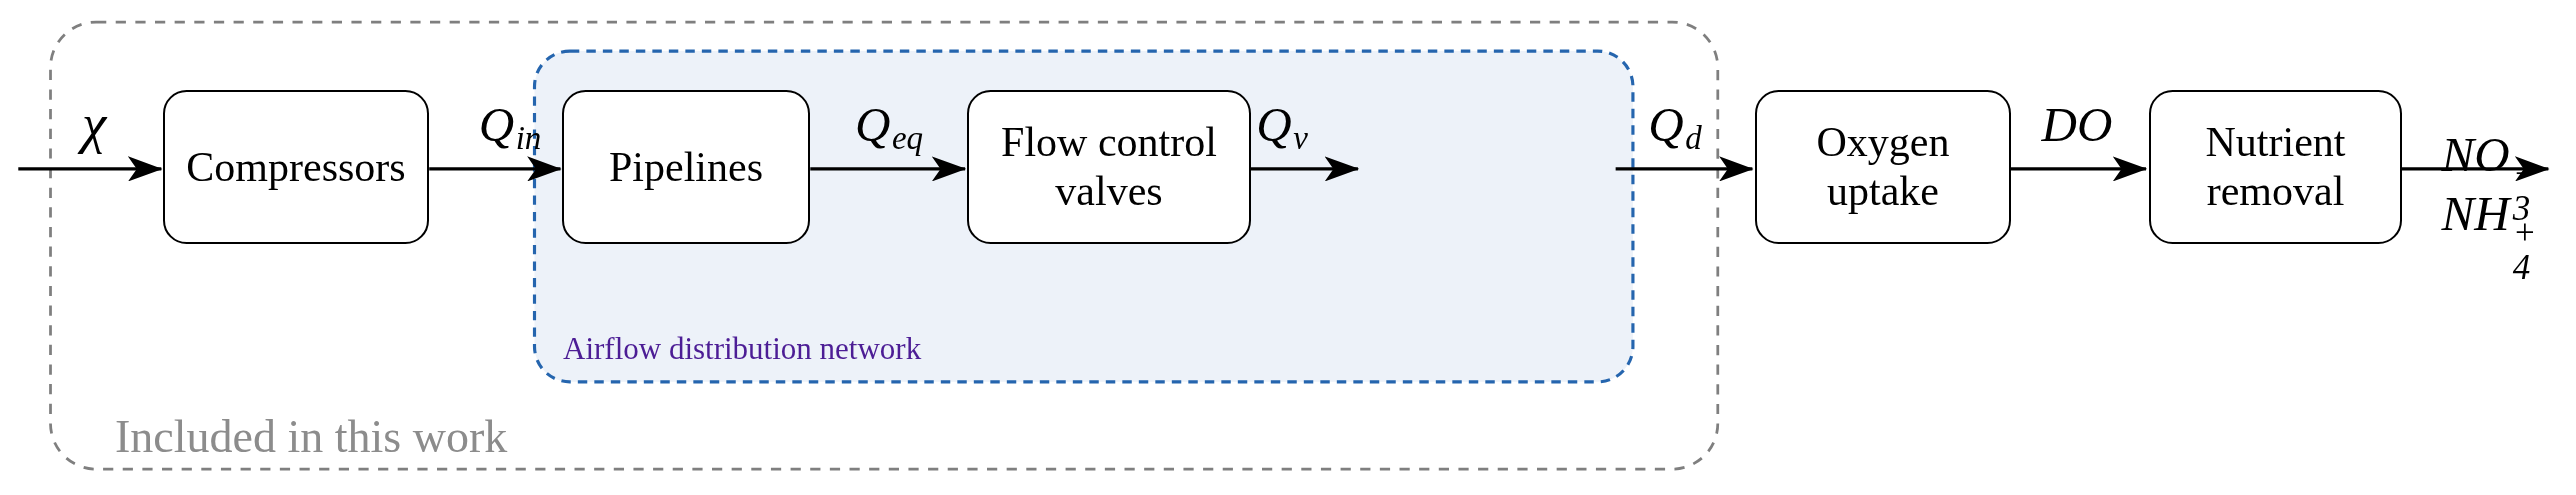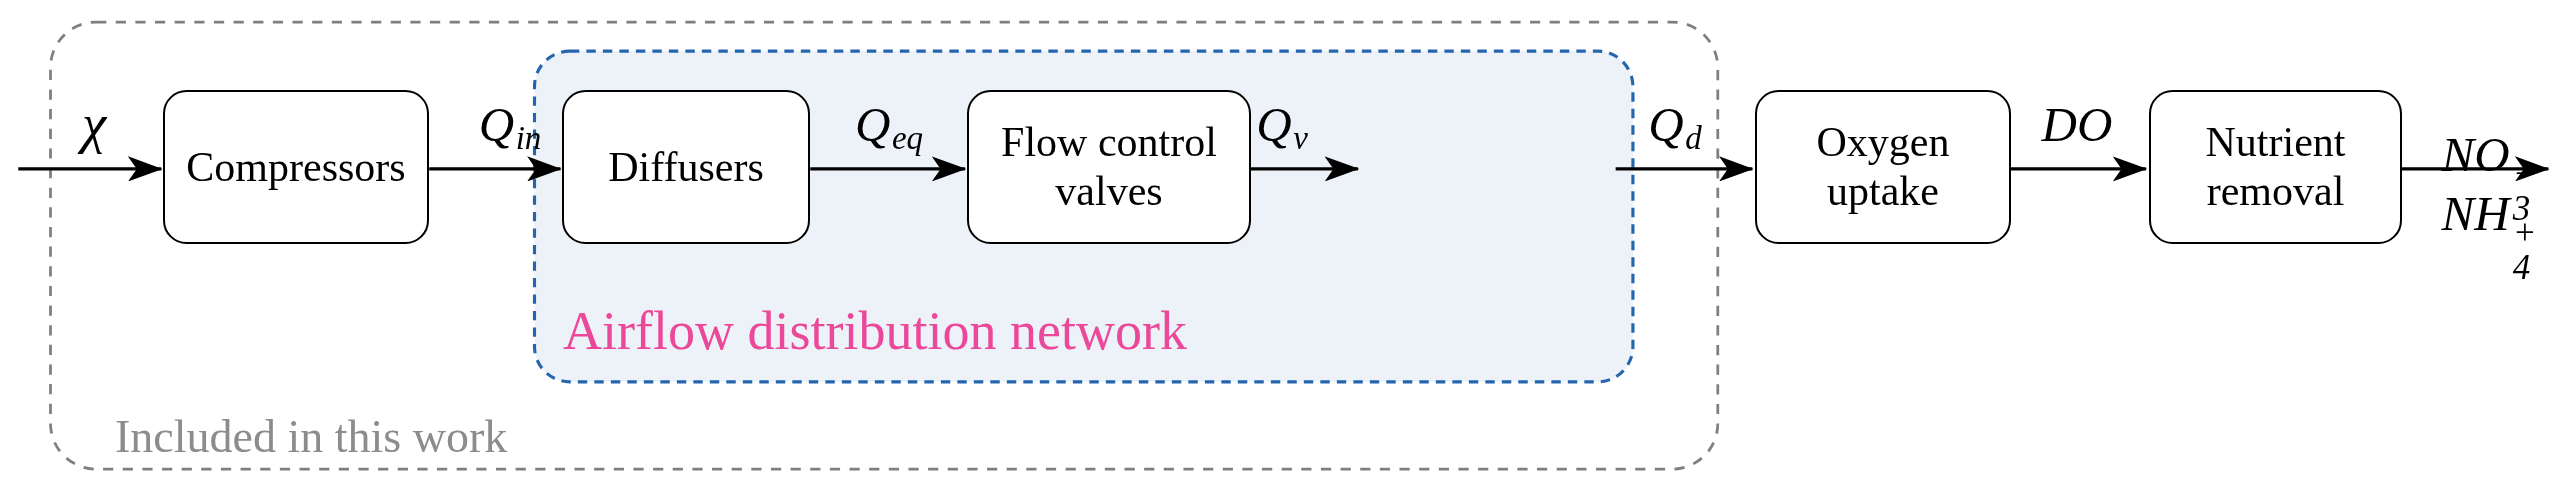--- a/index.html
+++ b/index.html
@@ -32,21 +32,21 @@
   }
   .supsub{
     display:inline-flex;flex-direction:column;justify-content:space-between;
     height:1.22em;vertical-align:-0.40em;margin-left:3.1px;
     font-size:35px;line-height:1;font-style:italic;
   }
   .chi{font-size:55px;top:96px;}
   .no3{top:88px;}
   .nh4{top:189px;}
   .region-label{position:absolute;line-height:1;white-space:nowrap;}
-  .airflow-label{left:563px;top:304px;font-size:54px;color:#ec4899;}
+  .airflow-label{left:563px;top:333px;font-size:31px;color:#4c1d95;}
   .included-label{left:115px;top:414px;font-size:46px;color:#8c8c8c;}
 </style>
 </head>
 <body>
 
 <div class="canvas">
 
   <svg class="gfx" viewBox="0 0 3276 630" xmlns="http://www.w3.org/2000/svg">
     <defs>
       <marker id="arw" viewBox="0 0 11 8" markerWidth="11" markerHeight="8" refX="10.6" refY="4" orient="auto" markerUnits="strokeWidth">
@@ -64,21 +64,21 @@
     <line x1="1550" y1="215" x2="1727" y2="215" stroke="#000000" stroke-width="4" marker-end="url(#arw)"></line>
     <line x1="2055" y1="215" x2="2229" y2="215" stroke="#000000" stroke-width="4" marker-end="url(#arw)"></line>
     <line x1="2557" y1="215" x2="2730" y2="215" stroke="#000000" stroke-width="4" marker-end="url(#arw)"></line>
     <line x1="3055" y1="215" x2="3242" y2="215" stroke="#000000" stroke-width="4" marker-end="url(#arw)"></line>
   </svg>
 
   <div class="block" style="left:163px;width:266px;">
     <span>Compressors</span>
   </div>
   <div class="block" style="left:562px;width:248px;">
-    <span>Diffusers</span>
+    <span>Pipelines</span>
   </div>
   <div class="block" style="left:967px;width:284px;">
     <span>Flow control valves</span>
   </div>
   <div class="block" style="left:1755px;width:256px;">
     <span>Oxygen uptake</span>
   </div>
   <div class="block" style="left:2149px;width:253px;">
     <span>Nutrient removal</span>
   </div>

